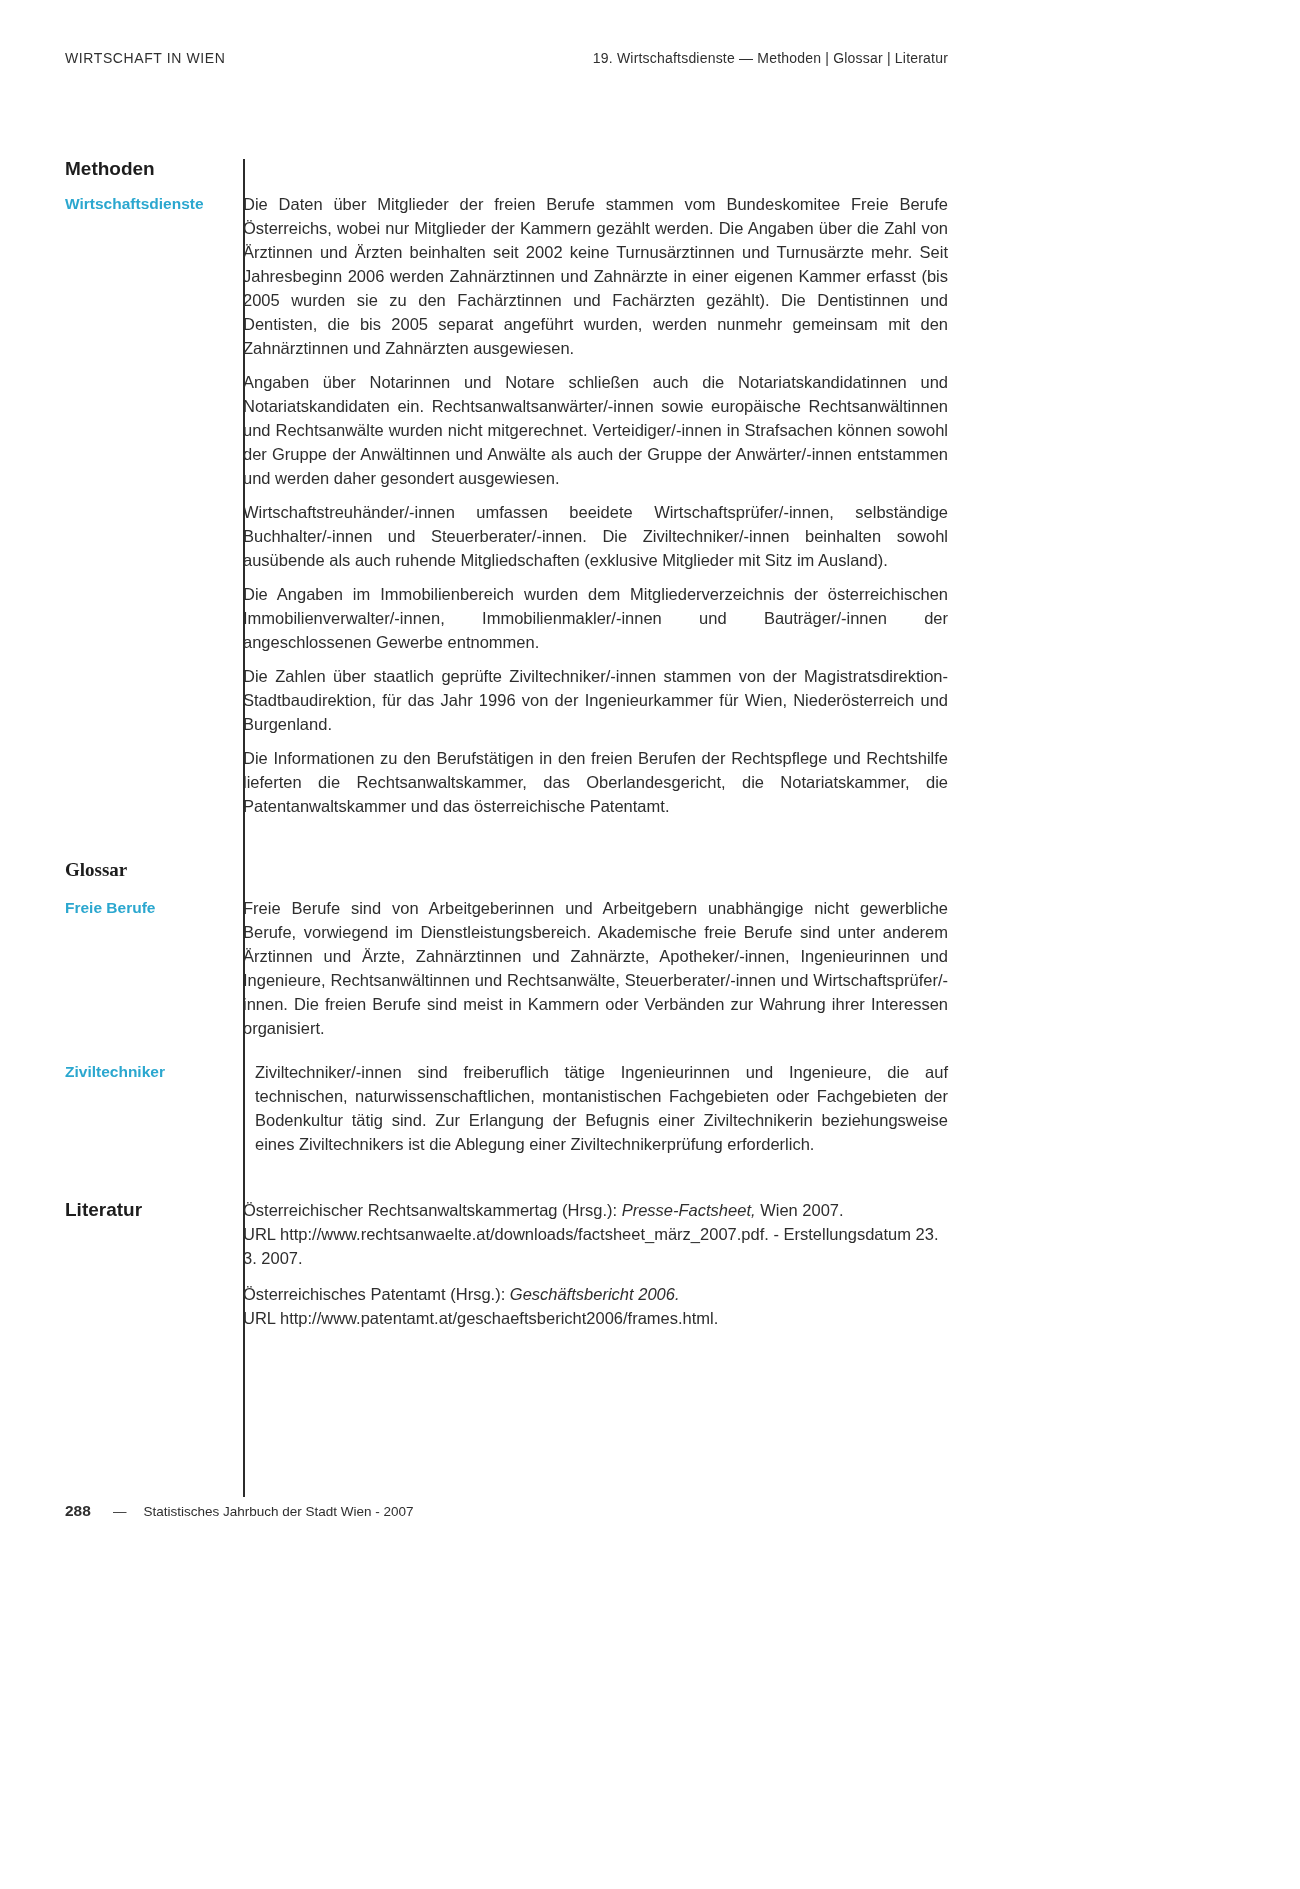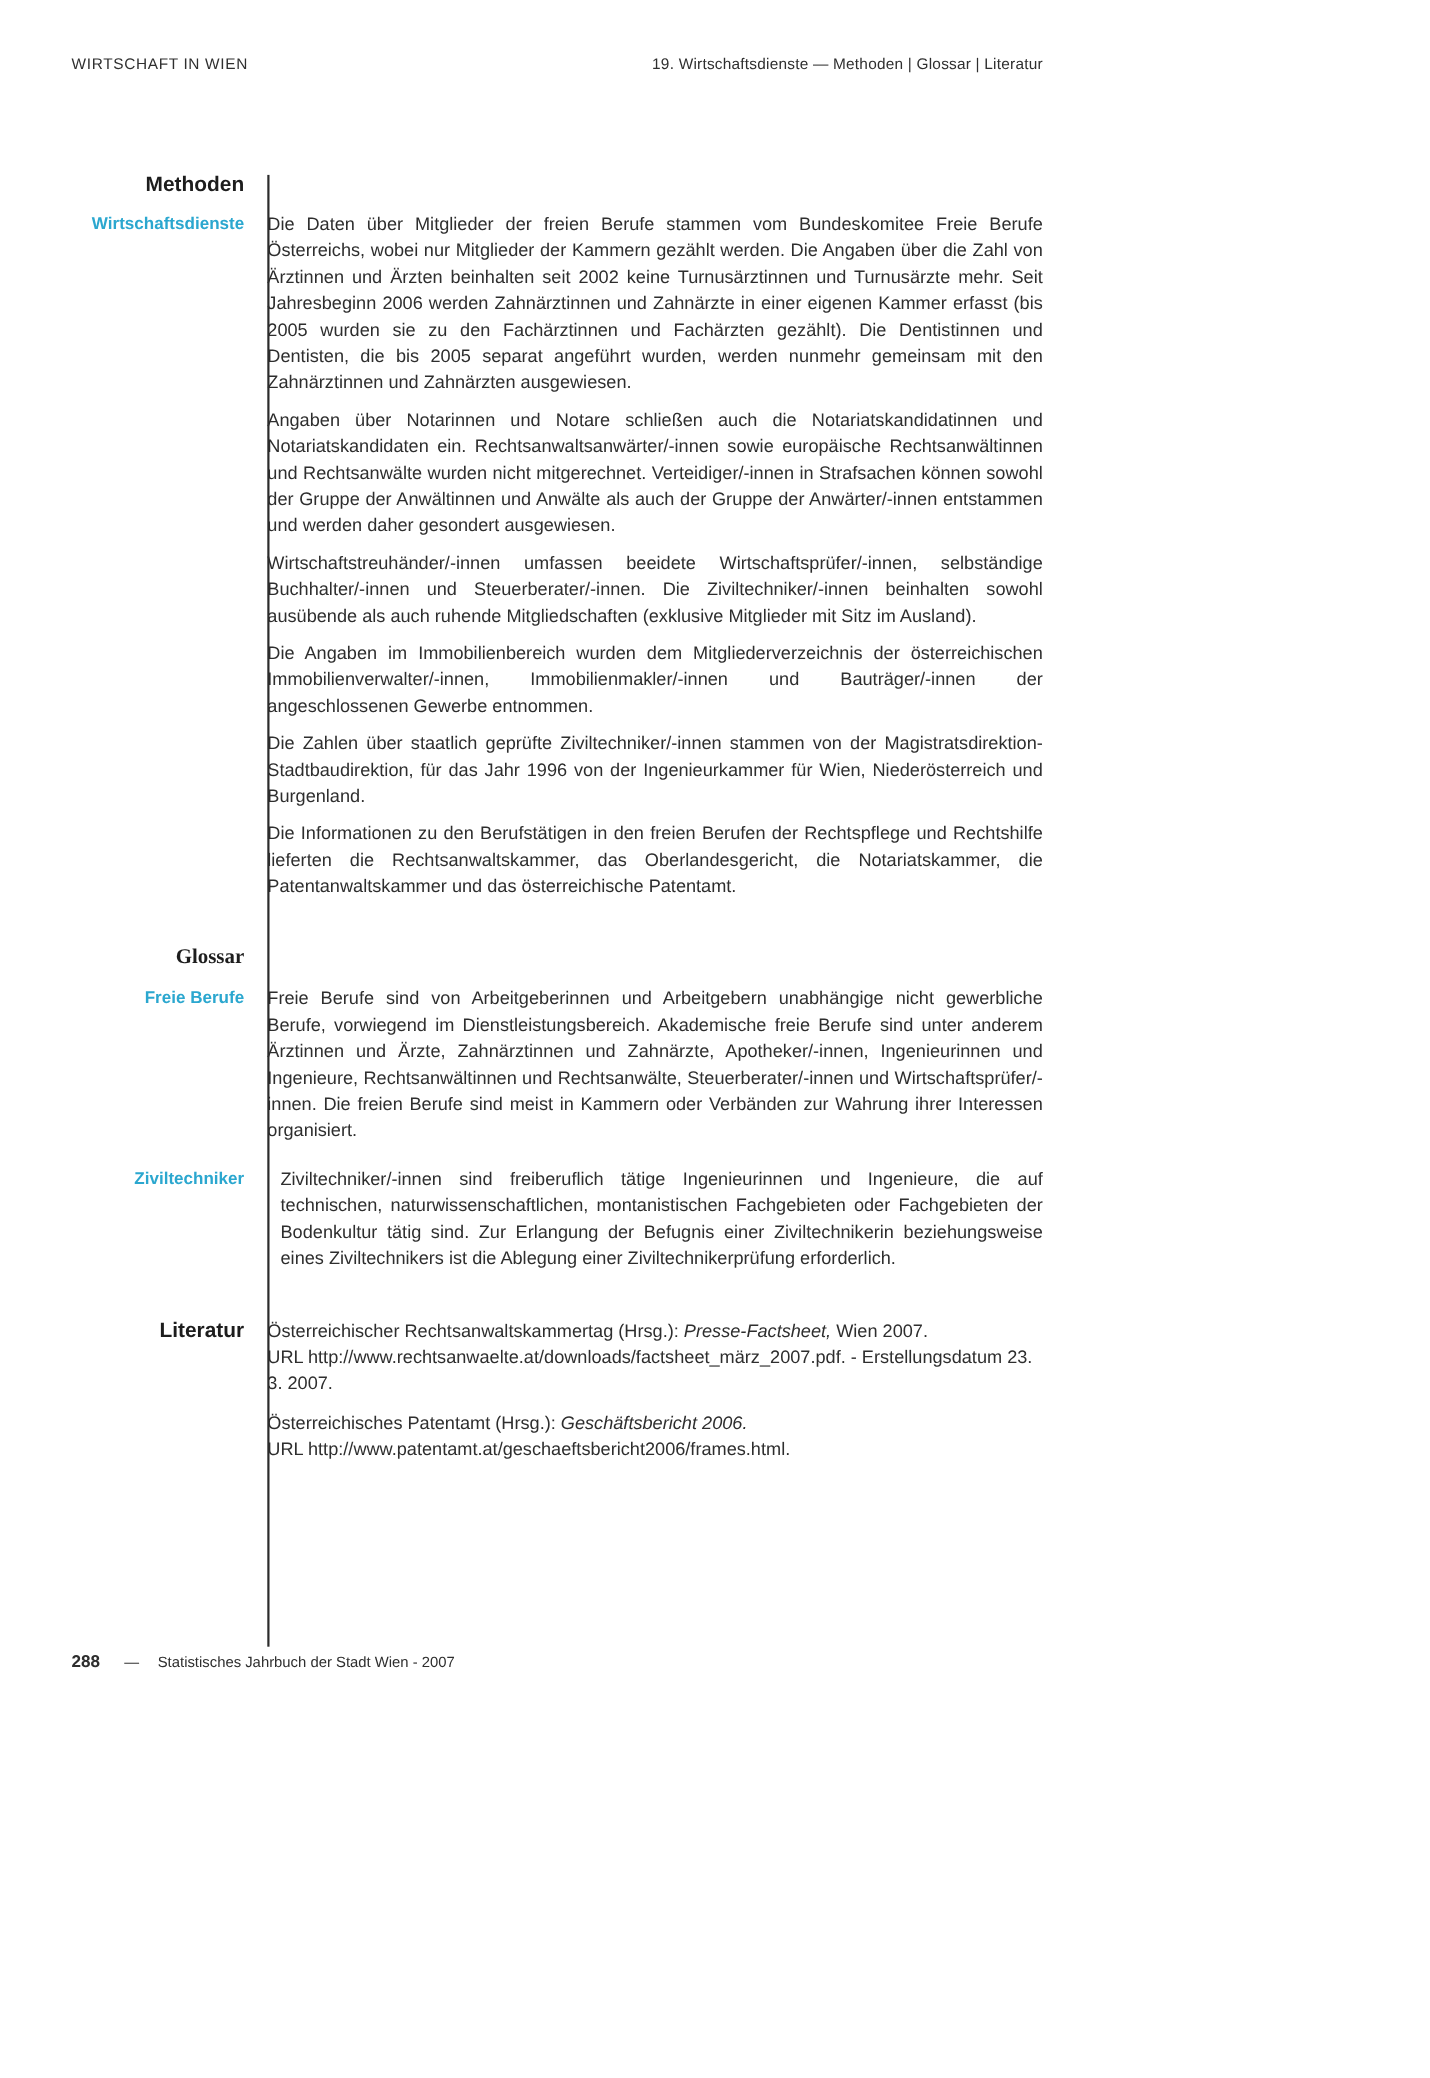--- a/index.html
+++ b/index.html
@@ -45,21 +45,21 @@
     top: 2px;
     bottom: 0;
     width: 2px;
     background: #2b2b2b;
   }
   .row { display: flex; align-items: flex-start; }
   .cell-label {
     flex: 0 0 178px;
     width: 178px;
     padding-right: 21px;
-    text-align: right;
+    text-align: left;
   }
   .cell-body {
     flex: 1;
     min-width: 0;
   }
 
   .section-heading {
     font-size: 19px;
     font-weight: bold;
     color: #1d1d1d;

